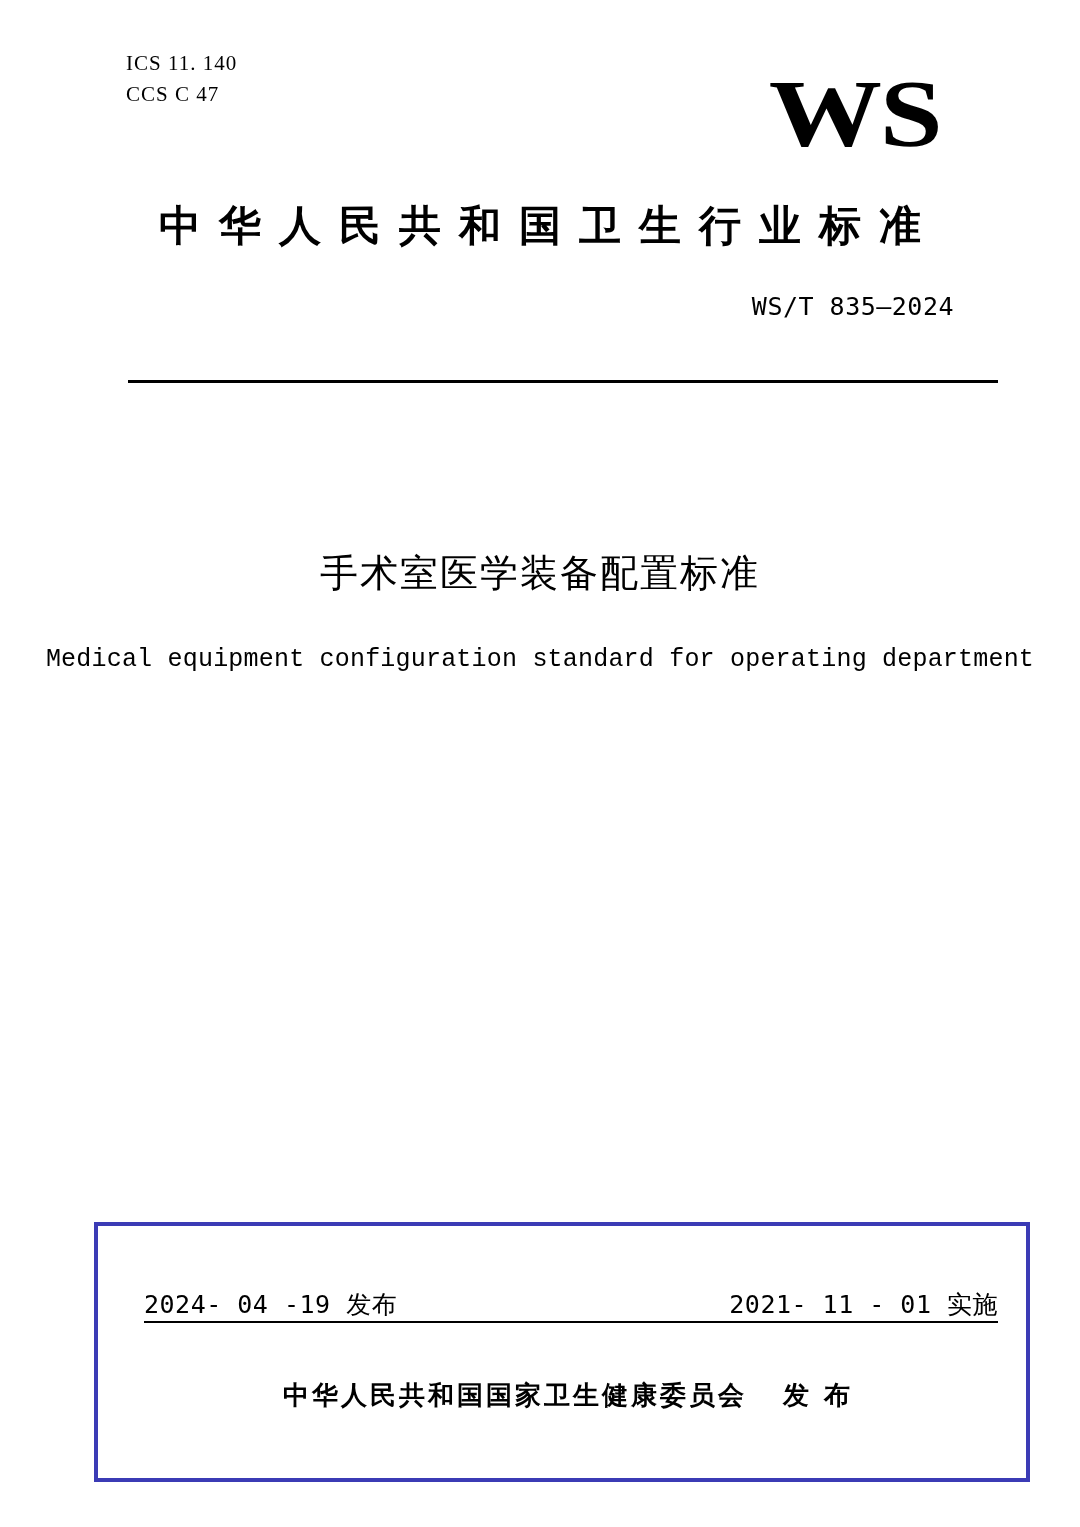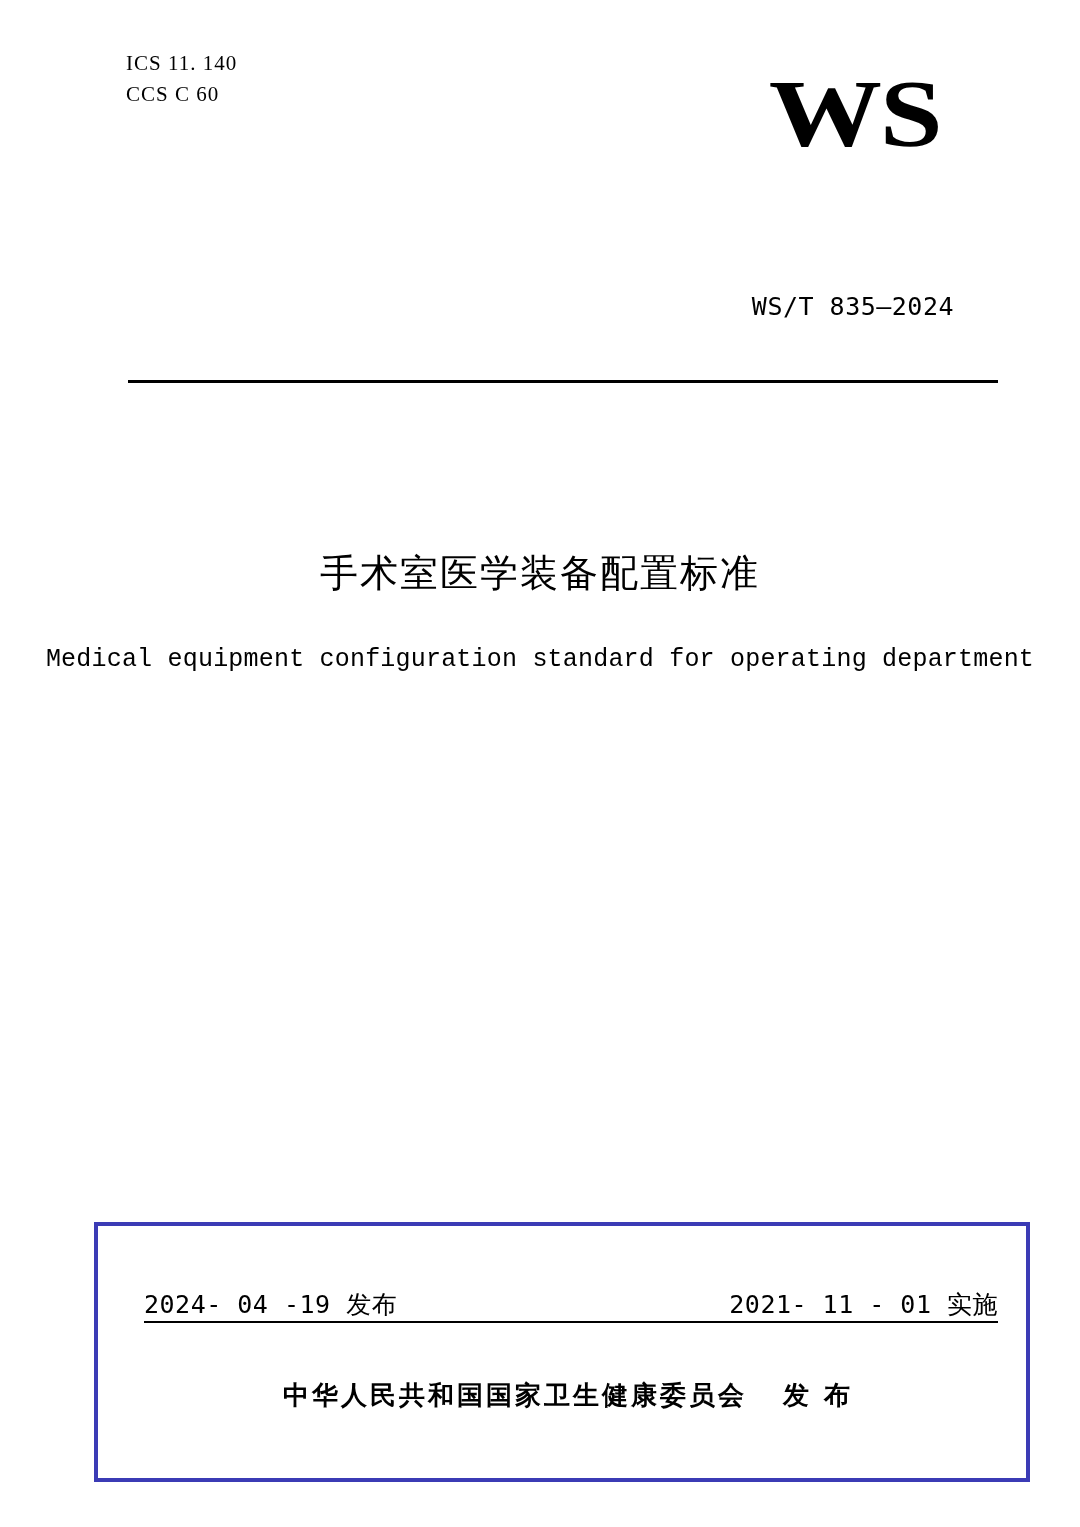--- a/index.html
+++ b/index.html
@@ -141,25 +141,26 @@
     margin-left: 12px;
   }
 </style>
 </head>
 <body>
 
 <div class="page">
 
   <div class="codes">
     <div>ICS 11. 140</div>
-    <div>CCS C 60</div>
+    <div>CCS C 47</div>
   </div>
 
   <div class="monogram">WS</div>
 
+  <div class="std-title">中华人民共和国卫生行业标准</div>
 
   <div class="std-number">WS/T 835—2024</div>
 
   <div class="hr-top"></div>
 
   <div class="doc-title-cn">手术室医学装备配置标准</div>
   <div class="doc-title-en">Medical equipment configuration standard for operating department</div>
 
   <div class="frame" style="border-color: rgb(59, 59, 181);">
     <div class="dates-row">

